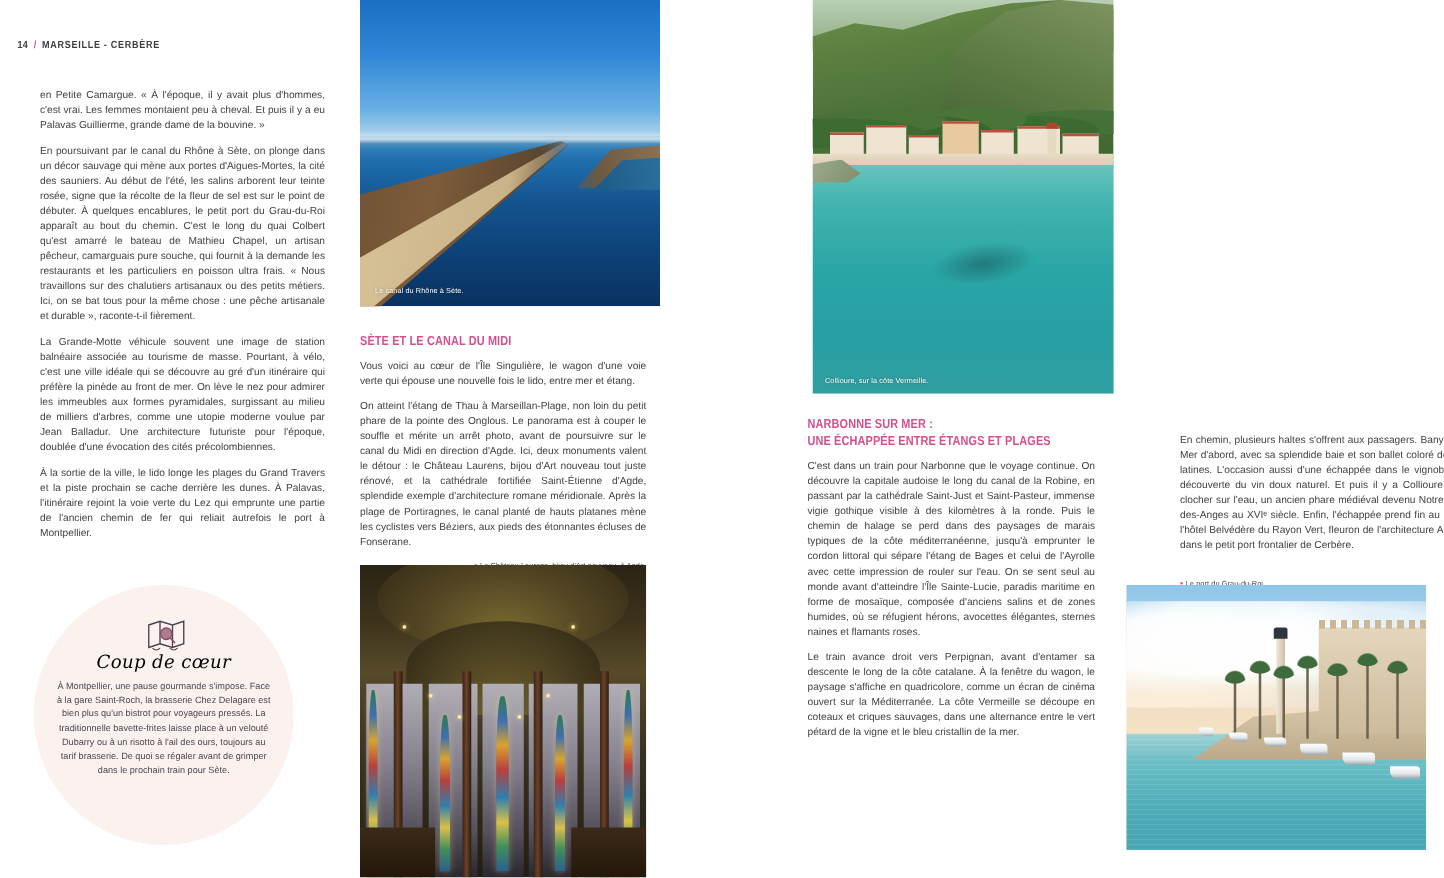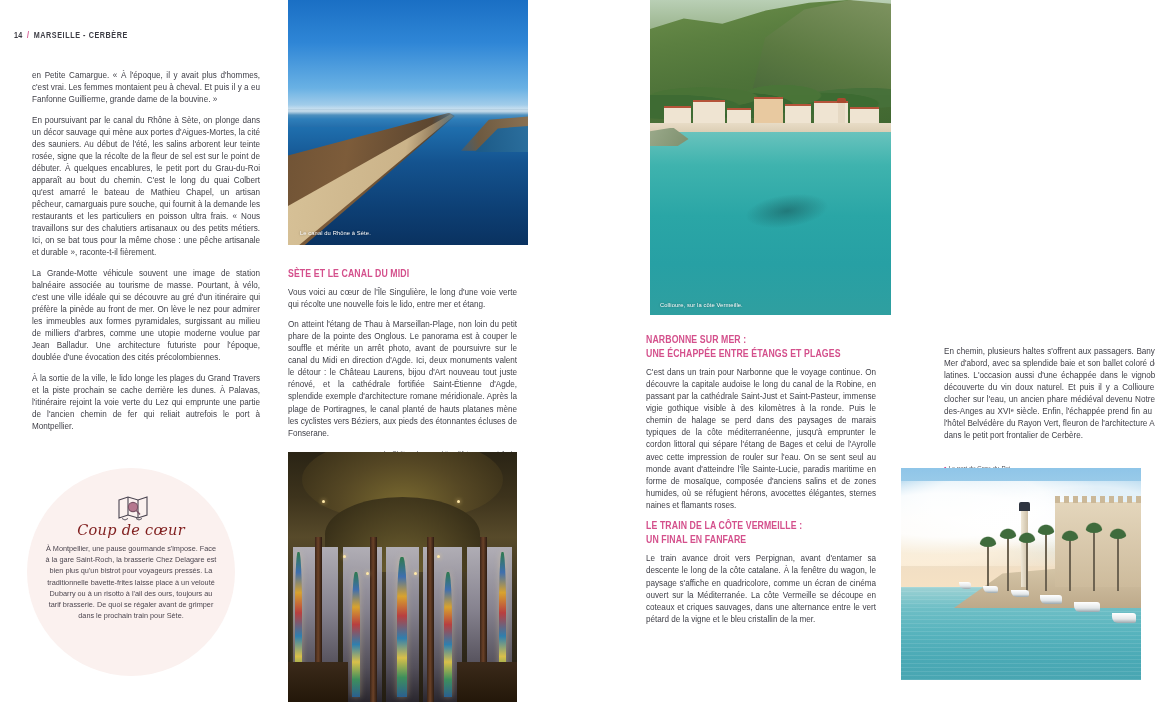--- a/index.html
+++ b/index.html
@@ -318,21 +318,21 @@
     display: flex;
     flex-direction: column;
     align-items: center;
     padding-top: 26px;
   }
   .coup-icon { width: 30px; height: 24px; }
   .coup-title {
     font-family: "DejaVu Serif", serif;
     font-style: italic;
     font-size: 14.5px;
-    color: #7f1d1d;
+    color: #000000;
     letter-spacing: 0.02em;
     margin-top: 4px;
     margin-bottom: 5px;
   }
   .coup-body {
     font-size: 7.3px;
     line-height: 11.2px;
     text-align: center;
     color: #4d4750;
     width: 172px;
@@ -377,21 +377,21 @@
       <div class="tower" style="left:78%;"></div>
     </div>
     <div class="coll-beach"></div>
     <div class="coll-water"></div>
     <div class="coll-shadow"></div>
     <div class="coll-rock"></div>
     <div class="coll-caption">Collioure, sur la côte Vermeille.</div>
   </div>
 
   <div class="col" id="col1">
-    <p>en Petite Camargue. « À l'époque, il y avait plus d'hommes, c'est vrai. Les femmes montaient peu à cheval. Et puis il y a eu Fanfonne Guillierme, grande dame de la bouvine. »</p>
+    <p>en Petite Camargue. « À l'époque, il y avait plus d'hommes, c'est vrai. Les femmes montaient peu à cheval. Et puis il y a eu Palavas Guillierme, grande dame de la bouvine. »</p>
     <p>En poursuivant par le canal du Rhône à Sète, on plonge dans un décor sauvage qui mène aux portes d'Aigues-Mortes, la cité des sauniers. Au début de l'été, les salins arborent leur teinte rosée, signe que la récolte de la fleur de sel est sur le point de débuter. À quelques encablures, le petit port du Grau-du-Roi apparaît au bout du chemin. C'est le long du quai Colbert qu'est amarré le bateau de Mathieu Chapel, un artisan pêcheur, camarguais pure souche, qui fournit à la demande les restaurants et les particuliers en poisson ultra frais. « Nous travaillons sur des chalutiers artisanaux ou des petits métiers. Ici, on se bat tous pour la même chose : une pêche artisanale et durable », raconte-t-il fièrement.</p>
     <p>La Grande-Motte véhicule souvent une image de station balnéaire associée au tourisme de masse. Pourtant, à vélo, c'est une ville idéale qui se découvre au gré d'un itinéraire qui préfère la pinède au front de mer. On lève le nez pour admirer les immeubles aux formes pyramidales, surgissant au milieu de milliers d'arbres, comme une utopie moderne voulue par Jean Balladur. Une architecture futuriste pour l'époque, doublée d'une évocation des cités précolombiennes.</p>
     <p>À la sortie de la ville, le lido longe les plages du Grand Travers et la piste prochain se cache derrière les dunes. À Palavas, l'itinéraire rejoint la voie verte du Lez qui emprunte une partie de l'ancien chemin de fer qui reliait autrefois le port à Montpellier.</p>
   </div>
 
   <div id="coup">
     <span class="coup-icon">
       <svg viewBox="0 0 34 28" width="34" height="28" fill="none" stroke="#4a4450" stroke-width="1.1">
         <path d="M3 6 L12 3 L22 6 L31 3 L31 21 L22 24 L12 21 L3 24 Z"></path>
         <path d="M12 3 L12 21 M22 6 L22 24"></path>
@@ -400,21 +400,21 @@
         <path d="M6 24.5 q3 3 6 0" stroke="#4a4450" stroke-width="0.9"></path>
         <path d="M26 24.5 q-3 3 -6 0" stroke="#4a4450" stroke-width="0.9"></path>
       </svg>
     </span>
     <div class="coup-title">Coup de cœur</div>
     <div class="coup-body">À Montpellier, une pause gourmande s'impose. Face à la gare Saint-Roch, la brasserie Chez Delagare est bien plus qu'un bistrot pour voyageurs pressés. La traditionnelle bavette-frites laisse place à un velouté Dubarry ou à un risotto à l'ail des ours, toujours au tarif brasserie. De quoi se régaler avant de grimper dans le prochain train pour Sète.</div>
   </div>
 
   <div class="col" id="col2">
     <h2 class="kicker">SÈTE ET LE CANAL DU MIDI</h2>
-    <p>Vous voici au cœur de l'Île Singulière, le long d'une voie verte qui récolte une nouvelle fois le lido, entre mer et étang.</p>
+    <p>Vous voici au cœur de l'Île Singulière, le wagon d'une voie verte qui épouse une nouvelle fois le lido, entre mer et étang.</p>
     <p>On atteint l'étang de Thau à Marseillan-Plage, non loin du petit phare de la pointe des Onglous. Le panorama est à couper le souffle et mérite un arrêt photo, avant de poursuivre sur le canal du Midi en direction d'Agde. Ici, deux monuments valent le détour : le Château Laurens, bijou d'Art nouveau tout juste rénové, et la cathédrale fortifiée Saint-Étienne d'Agde, splendide exemple d'architecture romane méridionale. Après la plage de Portiragnes, le canal planté de hauts platanes mène les cyclistes vers Béziers, aux pieds des étonnantes écluses de Fonserane.</p>
     <div class="caption right" style="margin-top:9px;">
       <span class="bullet">▪</span><span>Le Château Laurens, bijou d'Art nouveau, à Agde.</span>
     </div>
   </div>
 
   <div class="figure" id="fig-cathedral">
     <div class="cath-bg"></div>
     <div class="cath-dome"></div>
     <div class="cath-apse"></div>
@@ -444,24 +444,20 @@
     <div class="cath-light" style="left:55%; top:48%;"></div>
 
     <div class="cath-stall" style="left:0;"></div>
     <div class="cath-stall" style="right:0;"></div>
   </div>
 
   <div class="col" id="col3">
     <h2 class="kicker">NARBONNE SUR MER :</h2>
     <h2 class="kicker" style="margin-top:-5px; margin-bottom:7px;">UNE ÉCHAPPÉE ENTRE ÉTANGS ET PLAGES</h2>
     <p>C'est dans un train pour Narbonne que le voyage continue. On découvre la capitale audoise le long du canal de la Robine, en passant par la cathédrale Saint-Just et Saint-Pasteur, immense vigie gothique visible à des kilomètres à la ronde. Puis le chemin de halage se perd dans des paysages de marais typiques de la côte méditerranéenne, jusqu'à emprunter le cordon littoral qui sépare l'étang de Bages et celui de l'Ayrolle avec cette impression de rouler sur l'eau. On se sent seul au monde avant d'atteindre l'Île Sainte-Lucie, paradis maritime en forme de mosaïque, composée d'anciens salins et de zones humides, où se réfugient hérons, avocettes élégantes, sternes naines et flamants roses.</p>
-    <div style="margin-top:4px;">
-      <h2 class="kicker">LE TRAIN DE LA CÔTE VERMEILLE :</h2>
-      <h2 class="kicker" style="margin-top:-5px; margin-bottom:7px;">UN FINAL EN FANFARE</h2>
-    </div>
     <p>Le train avance droit vers Perpignan, avant d'entamer sa descente le long de la côte catalane. À la fenêtre du wagon, le paysage s'affiche en quadricolore, comme un écran de cinéma ouvert sur la Méditerranée. La côte Vermeille se découpe en coteaux et criques sauvages, dans une alternance entre le vert pétard de la vigne et le bleu cristallin de la mer.</p>
   </div>
 
   <div class="col" id="col4">
     <p>En chemin, plusieurs haltes s'offrent aux passagers. Banyuls-sur-Mer d'abord, avec sa splendide baie et son ballet coloré de voiles latines. L'occasion aussi d'une échappée dans le vignoble, à la découverte du vin doux naturel. Et puis il y a Collioure et son clocher sur l'eau, un ancien phare médiéval devenu Notre-Dame-des-Anges au XVIᵉ siècle. Enfin, l'échappée prend fin au pied de l'hôtel Belvédère du Rayon Vert, fleuron de l'architecture Art déco, dans le petit port frontalier de Cerbère.</p>
     <div class="caption" style="margin-top:22px;">
       <span class="bullet">▪</span><span>Le port du Grau-du-Roi.</span>
     </div>
   </div>
 

